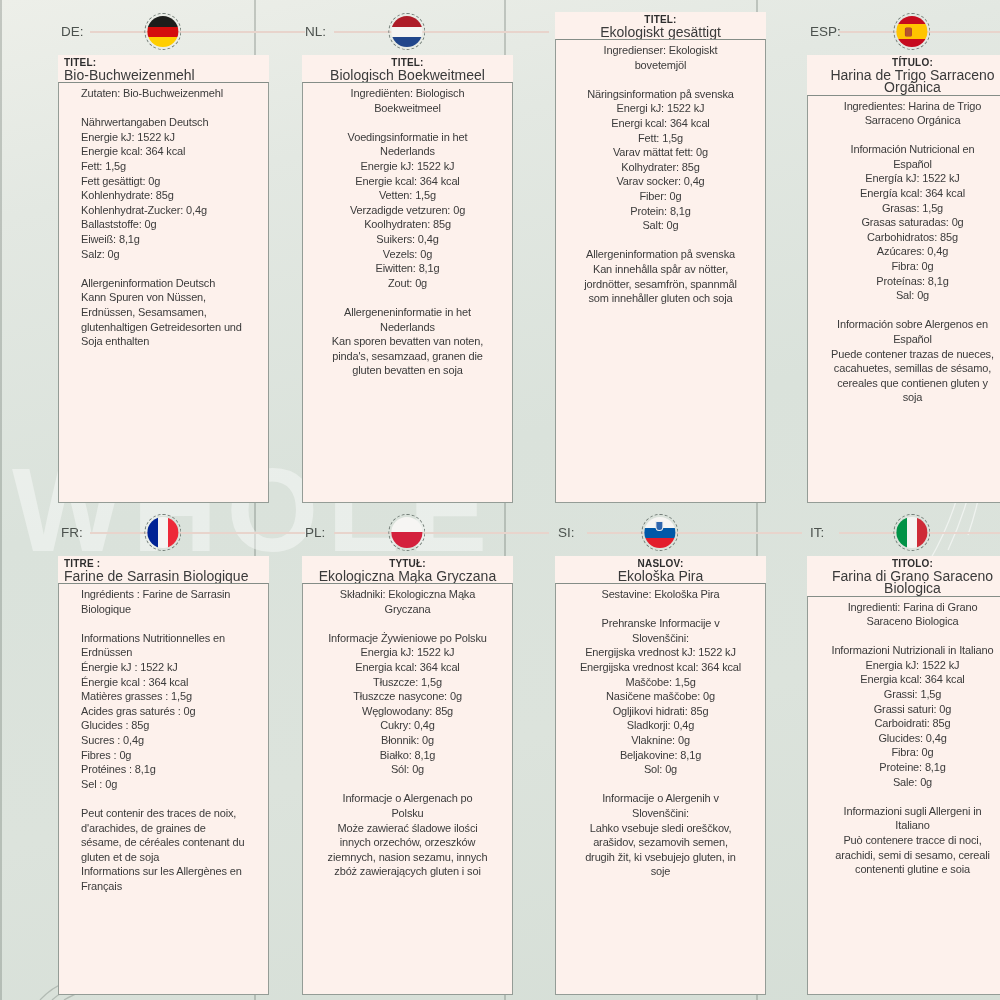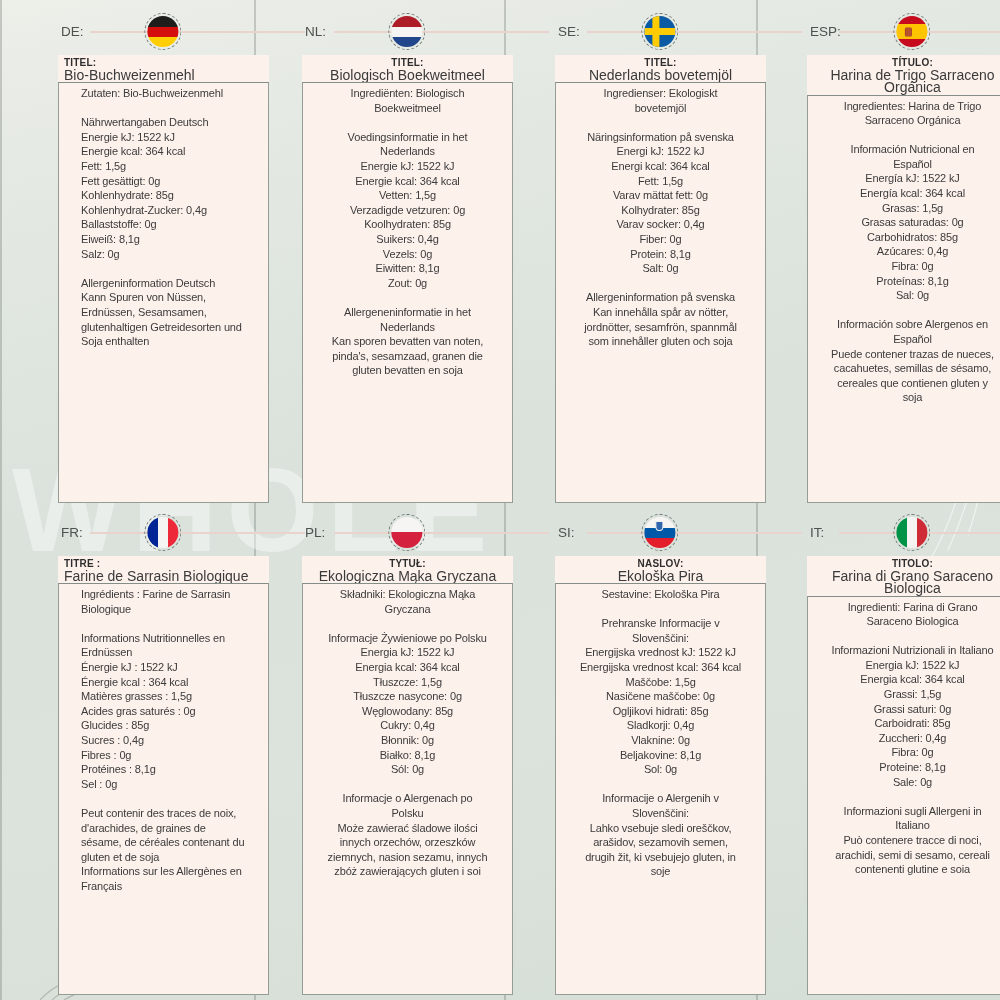--- a/index.html
+++ b/index.html
@@ -138,30 +138,23 @@
         <p class="line">Suikers: 0,4g</p>
         <p class="line">Vezels: 0g</p>
         <p class="line">Eiwitten: 8,1g</p>
         <p class="line">Zout: 0g</p>
         <p class="line"></p>
         <p class="line">Allergeneninformatie in het Nederlands</p>
         <p class="line">Kan sporen bevatten van noten, pinda's, sesamzaad, granen die gluten bevatten en soja</p>
       </div>
   </section>
     <section class="panel c2 r0 align-center">
-    <div class="panel-hdr">
-      <span class="hdr-label">SE:</span>
-      <span class="hdr-line"></span>
-      <span class="flag-ring">
-        <span class="flag flag-se"></span>
-      </span>
-    </div>
     <div class="title-box">
       <div class="title-label">TITEL:</div>
-      <div class="title-name">Nederlands bovetemjöl</div>
+      <div class="title-name">Ekologiskt gesättigt</div>
     </div>
     <div class="content-box">
         <p class="line">Ingredienser: Ekologiskt bovetemjöl</p>
         <p class="line"></p>
         <p class="line">Näringsinformation på svenska</p>
         <p class="line">Energi kJ: 1522 kJ</p>
         <p class="line">Energi kcal: 364 kcal</p>
         <p class="line">Fett: 1,5g</p>
         <p class="line">Varav mättat fett: 0g</p>
         <p class="line">Kolhydrater: 85g</p>
@@ -308,21 +301,21 @@
     </div>
     <div class="content-box">
         <p class="line">Ingredienti: Farina di Grano Saraceno Biologica</p>
         <p class="line"></p>
         <p class="line">Informazioni Nutrizionali in Italiano</p>
         <p class="line">Energia kJ: 1522 kJ</p>
         <p class="line">Energia kcal: 364 kcal</p>
         <p class="line">Grassi: 1,5g</p>
         <p class="line">Grassi saturi: 0g</p>
         <p class="line">Carboidrati: 85g</p>
-        <p class="line">Zuccheri: 0,4g</p>
+        <p class="line">Glucides: 0,4g</p>
         <p class="line">Fibra: 0g</p>
         <p class="line">Proteine: 8,1g</p>
         <p class="line">Sale: 0g</p>
         <p class="line"></p>
         <p class="line">Informazioni sugli Allergeni in Italiano</p>
         <p class="line">Può contenere tracce di noci, arachidi, semi di sesamo, cereali contenenti glutine e soia</p>
       </div>
   </section>
   </div>
 

